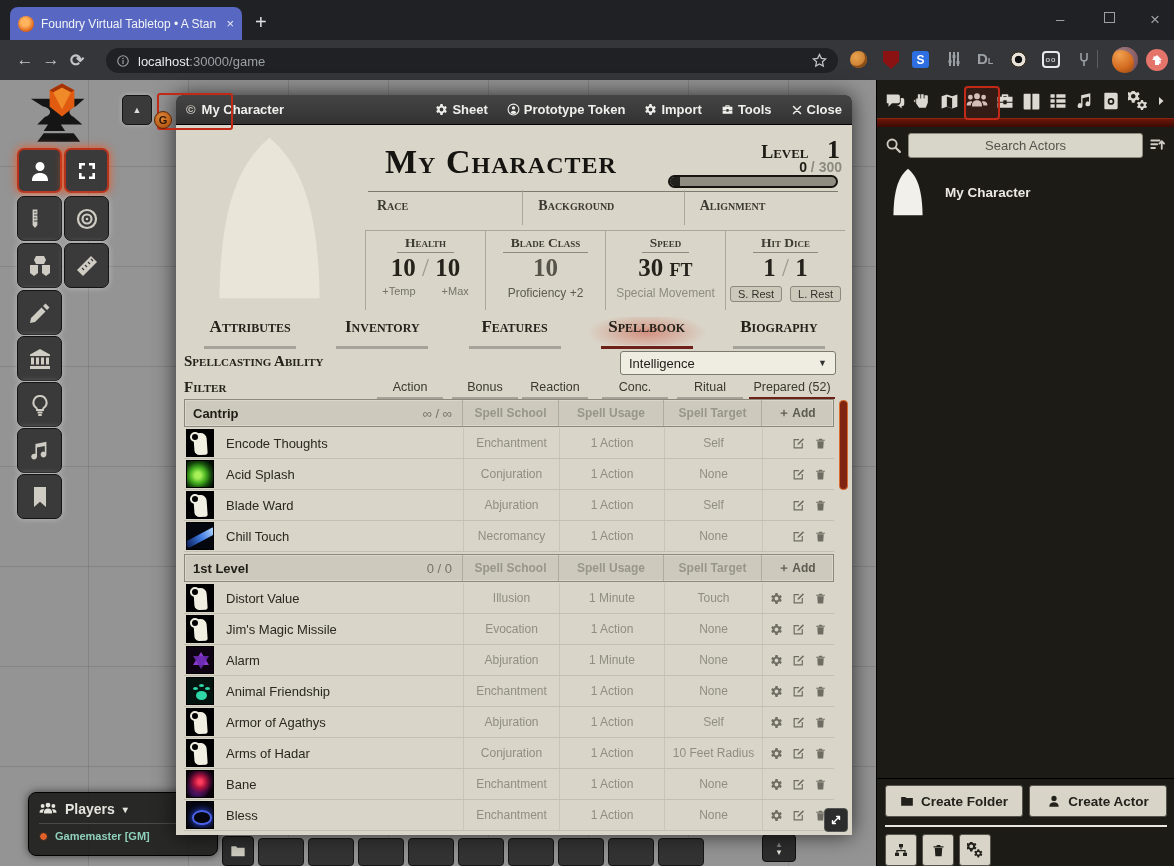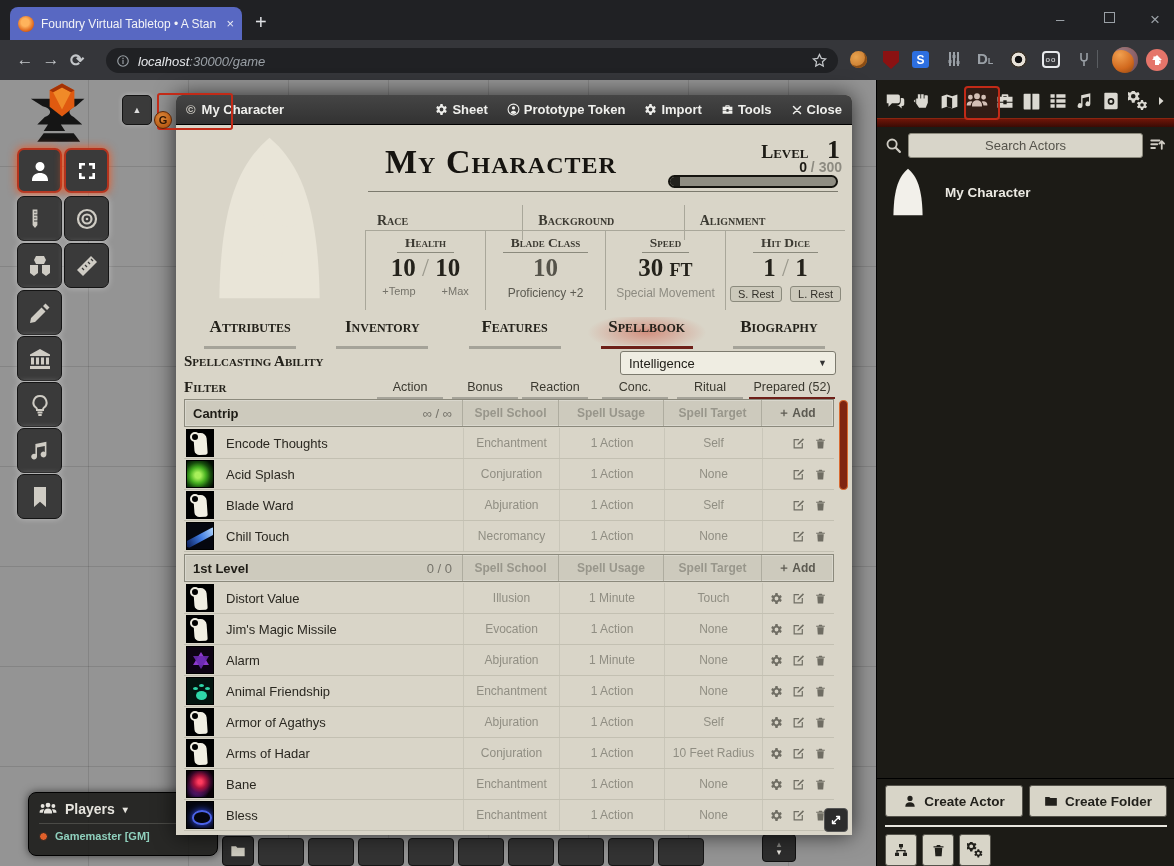--- a/index.html
+++ b/index.html
@@ -15,21 +15,21 @@
   #tab .t-title { color:#f2f3f7; font-size:12px; white-space:nowrap; overflow:hidden; flex:1; }
   #tab .t-close { color:#e8eaf5; font-size:13px; }
   .favicon { width:16px; height:16px; border-radius:50%;
     background:radial-gradient(circle at 45% 40%, #ffb35c 0 30%, #e06a1f 65%, #93330c 100%); flex:0 0 16px;}
   #newtab { left:255px; top:12px; color:#dfe1e5; font-size:20px; line-height:20px; }
   .winctl { top:10px; color:#9aa0a6; font-size:15px; }
   #toolbar { left:0; top:40px; width:1174px; height:40px; background:#35363a;
     display:flex; align-items:center; }
   .navic { color:#c3c6c9; width:26px; text-align:center; font-size:17px; }
   #urlbar { left:106px; top:48px; width:732px; height:25px; background:#202124;
-    border-radius:13px; display:flex; align-items:center; padding:11px 10px; gap:8px;font-style:italic; }
+    border-radius:13px; display:flex; align-items:center; padding:11px 10px; gap:8px; }
   #urlbar .host { color:#e8eaed; font-size:13px; }
   #urlbar .path { color:#9aa0a6; font-size:13px; }
   #urlbar .spacer { flex:1; }
   .ext { top:50px; width:20px; height:20px; }
   svg.ic { display:block; }
 
   
   #canvas { left:0; top:80px; width:1174px; height:786px; background:#949494;
     background-image:linear-gradient(rgba(0,0,0,.11) 1px, transparent 1px),
       linear-gradient(90deg, rgba(0,0,0,.11) 1px, transparent 1px);
@@ -78,21 +78,21 @@
   #portrait { left:0; top:30px; width:186px; height:185px; display:flex; align-items:center; justify-content:center; }
   #level-row { right:12px; top:40px; text-align:right; color:#1d1b15; }
   #char-name { left:209px; top:48px; font-size:34px; letter-spacing:1px; color:#161410; }
   #xp-text { right:10px; top:64px; font-size:14px; font-weight:bold; }
   #xp-text .max { color:#8d8b81; }
   #xp-bar { left:492px; top:80px; width:170px; height:13px; border:2px solid #15140f; border-radius:8px;
     background:#8f8d82; overflow:hidden; }
   #xp-fill { height:100%; width:6%; background:#22211c; border-radius:6px 0 0 6px; }
   #name-underline { left:192px; top:96px; width:470px; height:0; border-top:1px solid #7c7a6e; }
 
-  #bio-row { left:186px; top:110px; width:483px; height:35px; display:flex; }
+  #bio-row { left:186px; top:95px; width:483px; height:35px; display:flex; }
   .bio-field { flex:1; border-right:1px solid #a9a79a; padding:8px 0 0 15px; font-size:14px; color:#3c3a32; }
   .bio-field:last-child { border-right:none; }
 
   #stats-row { left:189px; top:135px; width:480px; height:80px; display:flex; border-top:1px solid #a9a79a; }
   .stat-box { border-left:1px solid #a9a79a; flex:1; display:flex; flex-direction:column; align-items:center; padding-top:4px; }
   .stat-label { font-size:13.5px; color:#3c3a32; border-bottom:1px solid #8b8a7d; padding:0 8px 1px; }
   .stat-num { font-family:"Liberation Serif", serif; font-weight:bold; font-size:25px; color:#24221b; line-height:30px; }
   .stat-num .slash { color:#9b998d; font-weight:normal; }
   .stat-foot { font-size:11px; color:#75736a; display:flex; gap:26px; margin-top:2px; }
   .stat-foot1 { font-size:12px; color:#5c5a51; margin-top:3px; }
@@ -960,29 +960,29 @@
     <div id="actor-item" class="abs">
       <svg class="ic" width="42" height="50" style="fill:#f2f0ea;">
           <use href="#i-hood" width="42" height="50"></use>
         </svg>
       <span class="aname">My Character</span>
     </div>
     <div id="sb-footer" class="abs">
       <div id="sb-row1">
         <div class="sb-btn">
           <svg class="ic" width="14" height="14">
-              <use href="#i-person" width="14" height="14"></use>
-            </svg>
-          <span>Create Actor</span>
+              <use href="#i-folder" width="14" height="14"></use>
+            </svg>
+          <span>Create Folder</span>
         </div>
         <div class="sb-btn">
           <svg class="ic" width="14" height="14">
-              <use href="#i-folder" width="14" height="14"></use>
-            </svg>
-          <span>Create Folder</span>
+              <use href="#i-person" width="14" height="14"></use>
+            </svg>
+          <span>Create Actor</span>
         </div>
       </div>
       <div id="sb-row2">
         <div class="sb-btn sb-sq">
             <svg class="ic" width="16" height="16">
               <use href="#i-sitemap" width="16" height="16"></use>
             </svg>
           </div>
         <div class="sb-btn sb-sq">
             <svg class="ic" width="15" height="15">

